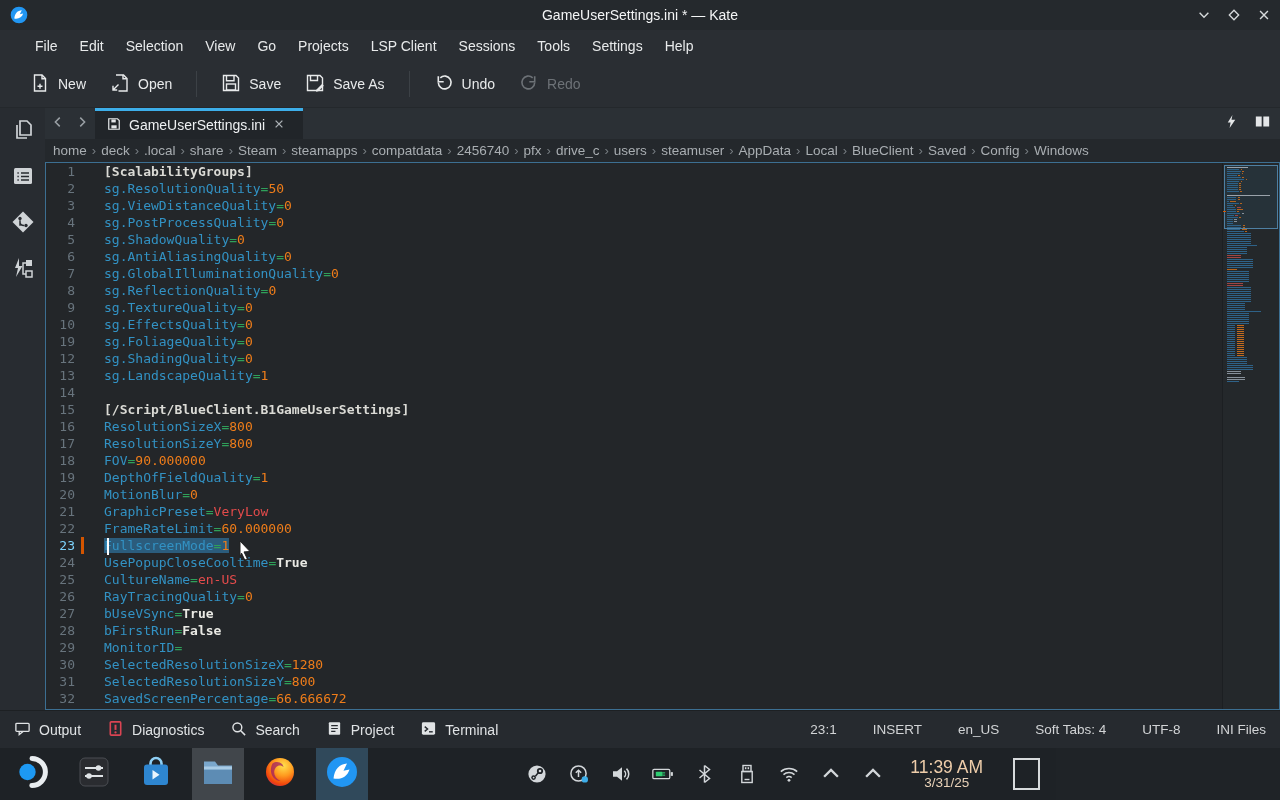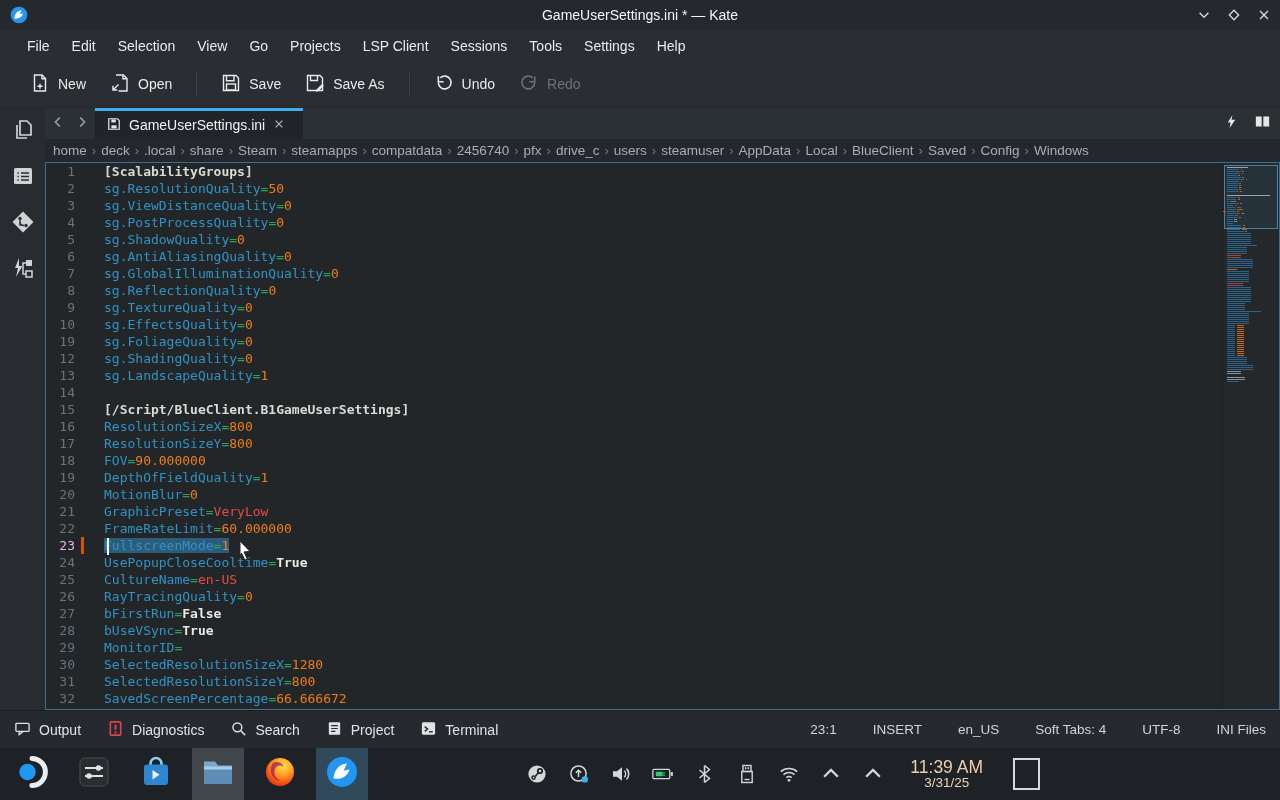--- a/index.html
+++ b/index.html
@@ -18,21 +18,21 @@
 
   
   #titlebar{left:0;top:0;width:1280px;height:30px;background:#25292d;display:flex;align-items:center;}
   #kate-logo{position:absolute;left:9px;top:5px;width:20px;height:20px;}
   #window-title{position:absolute;left:0;right:0;text-align:center;font-size:14px;color:#f4f5f6;}
   #win-btns{position:absolute;right:8px;top:0;height:30px;display:flex;align-items:center;gap:14px;color:#d7dadc;}
   .winbtn{width:16px;height:16px;display:flex;align-items:center;justify-content:center;}
   .winbtn svg{width:14px;height:14px;}
 
   
-  #menubar{left:0;top:30px;width:1280px;height:31px;background:#2a2e33;display:flex;align-items:center;padding-left:16px;}
+  #menubar{left:0;top:30px;width:1280px;height:31px;background:#2a2e33;display:flex;align-items:center;padding-left:24px;}
   .menu-item{padding:5px 11px;font-size:14px;color:#e8eaeb;border-radius:3px;}
 
   
   #toolbar{left:0;top:61px;width:1280px;height:47px;background:#2a2e33;display:flex;align-items:center;padding-left:18px;border-bottom:1px solid #24282c;}
   .tb-btn{display:flex;align-items:center;gap:8px;font-size:14px;color:#e8eaeb;padding:7px 12px;border-radius:3px;}
   .tb-btn svg{width:20px;height:20px;}
   .tb-btn.disabled{color:#6d7277;}
   .tb-sep{width:1px;height:26px;background:#3c4146;margin:0 12px;}
 
   
@@ -54,21 +54,21 @@
   #breadcrumb{left:45px;top:139px;width:1235px;height:23px;background:#24282c;display:flex;align-items:center;padding-left:6px;font-size:13.5px;color:#a9aeb2;white-space:nowrap;overflow:hidden;}
   .bc-seg{padding:0 2px;}
   .bc-sep{color:#767c81;padding:0 3px;font-size:13px;}
 
   
   #editor-frame{left:45px;top:162px;width:1235px;height:548px;background:#232629;border:1px solid #3c6f92;display:flex;}
   #gutter{width:35px;height:100%;text-align:right;padding-right:6px;font-family:"DejaVu Sans Mono",monospace;font-size:13px;color:#68747d;overflow:hidden;}
   #markercol{width:19px;height:100%;position:relative;overflow:hidden;}
   #textarea{flex:1;height:100%;overflow:hidden;position:relative;font-family:"DejaVu Sans Mono",monospace;font-size:13px;}
   .ln,.codeline{height:17px;line-height:17px;}
-  .ln.current{color:#f0abfc;}
+  .ln.current{color:#7dd3fc;}
   .codeline{white-space:pre;padding-left:4px;}
   .mod-marker{position:absolute;left:0;width:3px;height:17px;background:#d45500;}
   .c-key{color:#3292c4;}
   .c-op{color:#2fa05a;}
   .c-num{color:#ef7d1a;}
   .c-str{color:#e34b4b;}
   .c-kw{color:#e9e9e4;font-weight:bold;}
   .c-sec{color:#dadad5;font-weight:bold;}
   .sel{background:#2b5c7c;position:relative;}
   #caret{position:absolute;left:3px;top:0;width:2px;height:17px;background:#fcfcfc;}
@@ -347,22 +347,22 @@
       <div class="codeline"><span class="c-key">ResolutionSizeY</span><span class="c-op">=</span><span class="c-num">800</span></div>
       <div class="codeline"><span class="c-key">FOV</span><span class="c-op">=</span><span class="c-num">90.000000</span></div>
       <div class="codeline"><span class="c-key">DepthOfFieldQuality</span><span class="c-op">=</span><span class="c-num">1</span></div>
       <div class="codeline"><span class="c-key">MotionBlur</span><span class="c-op">=</span><span class="c-num">0</span></div>
       <div class="codeline"><span class="c-key">GraphicPreset</span><span class="c-op">=</span><span class="c-str">VeryLow</span></div>
       <div class="codeline"><span class="c-key">FrameRateLimit</span><span class="c-op">=</span><span class="c-num">60.000000</span></div>
       <div class="codeline"><span class="sel"><span id="caret"></span><span class="c-key">FullscreenMode</span><span class="c-op">=</span><span class="c-num">1</span></span></div>
       <div class="codeline"><span class="c-key">UsePopupCloseCooltime</span><span class="c-op">=</span><span class="c-kw">True</span></div>
       <div class="codeline"><span class="c-key">CultureName</span><span class="c-op">=</span><span class="c-str">en-US</span></div>
       <div class="codeline"><span class="c-key">RayTracingQuality</span><span class="c-op">=</span><span class="c-num">0</span></div>
+      <div class="codeline"><span class="c-key">bUseVSync</span><span class="c-op">=</span><span class="c-kw">True</span></div>
       <div class="codeline"><span class="c-key">bFirstRun</span><span class="c-op">=</span><span class="c-kw">False</span></div>
-      <div class="codeline"><span class="c-key">bUseVSync</span><span class="c-op">=</span><span class="c-kw">True</span></div>
       <div class="codeline"><span class="c-key">MonitorID</span><span class="c-op">=</span></div>
       <div class="codeline"><span class="c-key">SelectedResolutionSizeX</span><span class="c-op">=</span><span class="c-num">1280</span></div>
       <div class="codeline"><span class="c-key">SelectedResolutionSizeY</span><span class="c-op">=</span><span class="c-num">800</span></div>
       <div class="codeline"><span class="c-key">SavedScreenPercentage</span><span class="c-op">=</span><span class="c-num">66.666672</span></div>
       <div class="codeline"><span class="c-key">LastConfirmedFullscreenMode</span><span class="c-op">=</span><span class="c-num">1</span></div>
     </div>
   <div id="minimap">
     <div id="mm-viewport"></div>
   <div class="mm-bar" style="left: 4px; top: 4px; width: 20.9px; background: rgb(154, 162, 170);"></div>
       <div class="mm-bar" style="left: 4px; top: 6px; width: 12.4px; background: rgb(46, 98, 136);"></div>

